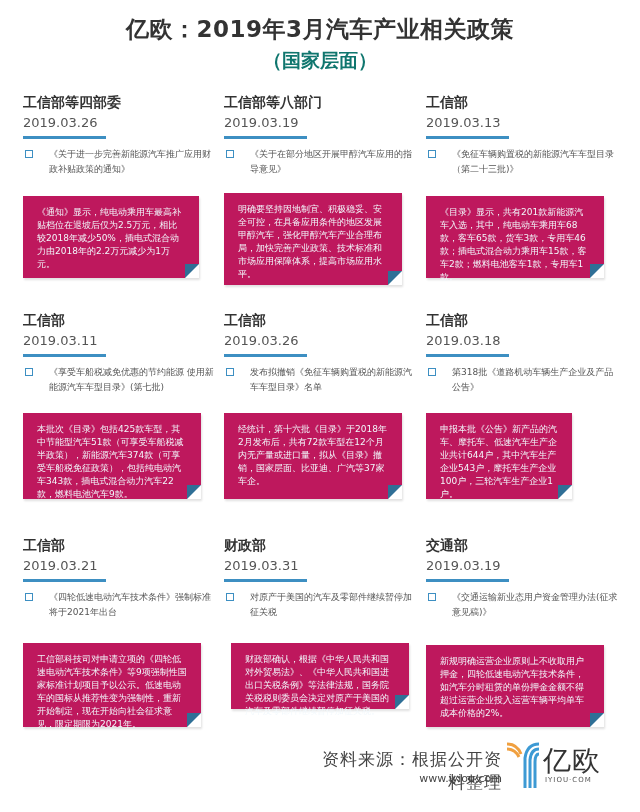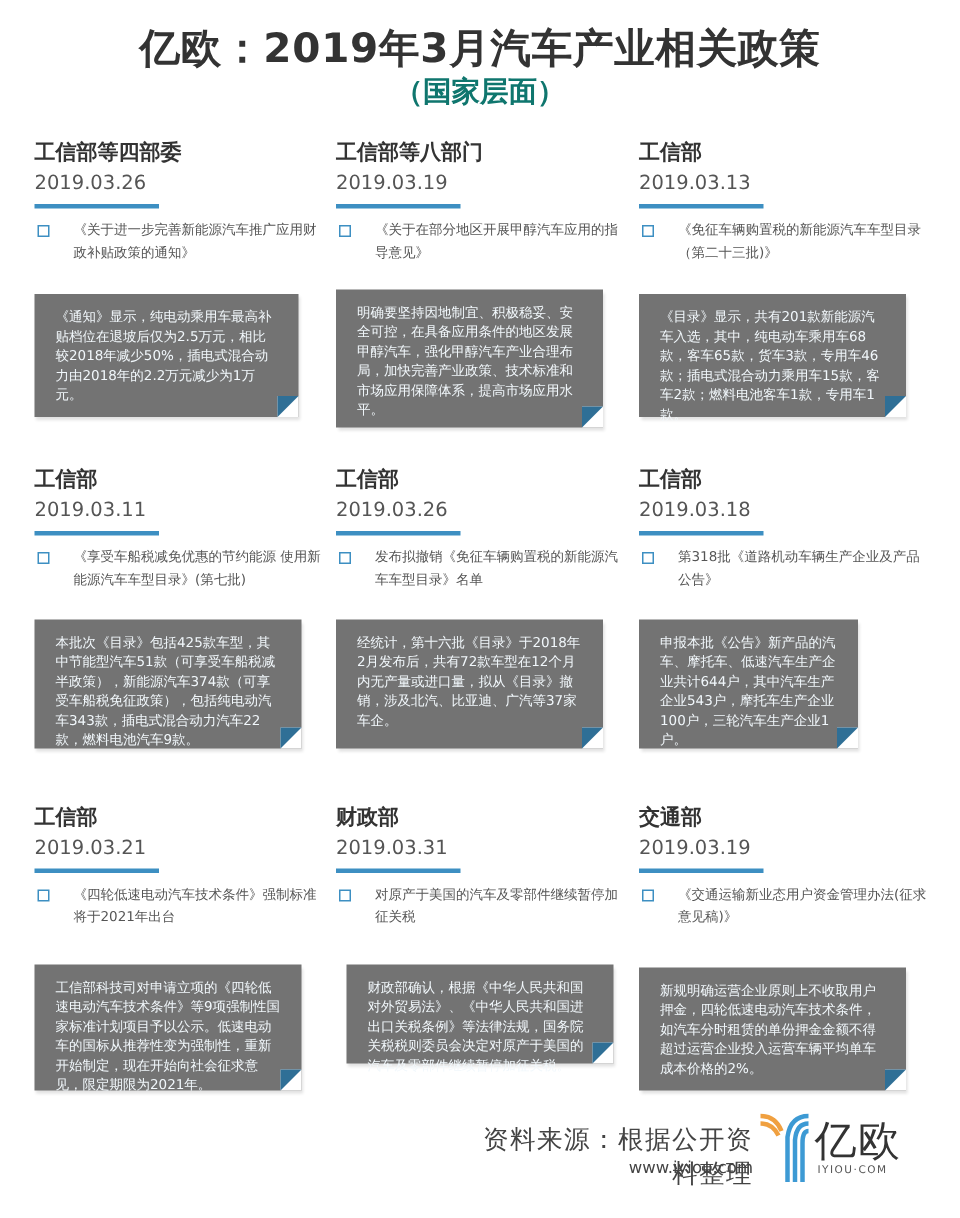--- a/index.html
+++ b/index.html
@@ -1,33 +1,33 @@
 <!DOCTYPE html>
 <html><head>
 <meta charset="utf-8">
 <style>
   * { box-sizing: border-box; margin: 0; padding: 0; }
   html, body { width: 640px; height: 812px; background: #ffffff; overflow: hidden; }
   body { font-family: "DejaVu Sans", "Liberation Sans", sans-serif; color: #333; position: relative; }
 
   .title { position: absolute; top: 14px; left: 0; width: 640px; text-align: center;
-           font-size: 27px; font-weight: bold; color: #333; letter-spacing: 0.5px; }
+           font-size: 23px; font-weight: bold; color: #333; letter-spacing: 0.5px; }
   .subtitle { position: absolute; top: 48px; left: 0; width: 640px; text-align: center;
               font-size: 19px; font-weight: bold; color: #0f766e; }
 
   .card { position: absolute; width: 195px; }
   .card .dept { font-size: 14px; font-weight: bold; color: #333; height: 20px; line-height: 20px; }
   .card .date { font-size: 13px; color: #555; margin-top: 2px; height: 18px; line-height: 18px; }
   .card .rule { width: 83px; height: 3px; background: #3d8fc2; margin-top: 4px; }
   .card .doc { position: relative; margin-top: 8px; padding-left: 26px; font-size: 9px; line-height: 15px;
                color: #555; height: 34px; }
   .card .doc .bullet { position: absolute; left: 2px; top: 3px; width: 8px; height: 8px;
                        border: 1.5px solid #3d8fc2; background: #fff; }
 
-  .note { position: absolute; background: #737373; color: #f2f8fc; font-size: 9px; line-height: 13px;
+  .note { position: absolute; background: #be185d; color: #f2f8fc; font-size: 9px; line-height: 13px;
           padding: 10px 14px 12px 14px; box-shadow: 1px 2px 2px rgba(0,0,0,0.12); }
   .note .fold { position: absolute; right: 0; bottom: 0; width: 0; height: 0;
                 border-style: solid; border-width: 0 0 14px 14px;
                 border-color: transparent transparent #ffffff #2f6f96; }
 
   .footer-source { position: absolute; top: 748px; left: 320px; width: 182px; text-align: right;
                    font-size: 17px; color: #444; letter-spacing: 1px; }
   .footer-url { position: absolute; top: 772px; left: 320px; width: 182px; text-align: right;
                 font-size: 11px; color: #444; }
   .logo { position: absolute; top: 740px; left: 505px; width: 130px; height: 52px; }
@@ -99,21 +99,21 @@
 <div class="card" style="left:224px; top:310px;">
   <div class="dept">工信部</div>
   <div class="date">2019.03.26</div>
   <div class="rule"></div>
   <div class="doc">
     <span class="bullet"></span>
     <span>发布拟撤销《免征车辆购置税的新能源汽车车型目录》名单</span>
   </div>
 </div>
 <div class="note" style="left:224px; top:413px; width:178px; height:86px;">
-  <span>经统计，第十六批《目录》于2018年2月发布后，共有72款车型在12个月内无产量或进口量，拟从《目录》撤销，涉及北汽、比亚迪、广汽等37家车企。</span>
+  <span>经统计，第十六批《目录》于2018年2月发布后，共有72款车型在12个月内无产量或进口量，拟从《目录》撤销，国家层面、比亚迪、广汽等37家车企。</span>
   <span class="fold"></span>
 </div>
 
 <div class="card" style="left:426px; top:310px;">
   <div class="dept">工信部</div>
   <div class="date">2019.03.18</div>
   <div class="rule"></div>
   <div class="doc">
     <span class="bullet"></span>
     <span>第318批《道路机动车辆生产企业及产品公告》</span>

